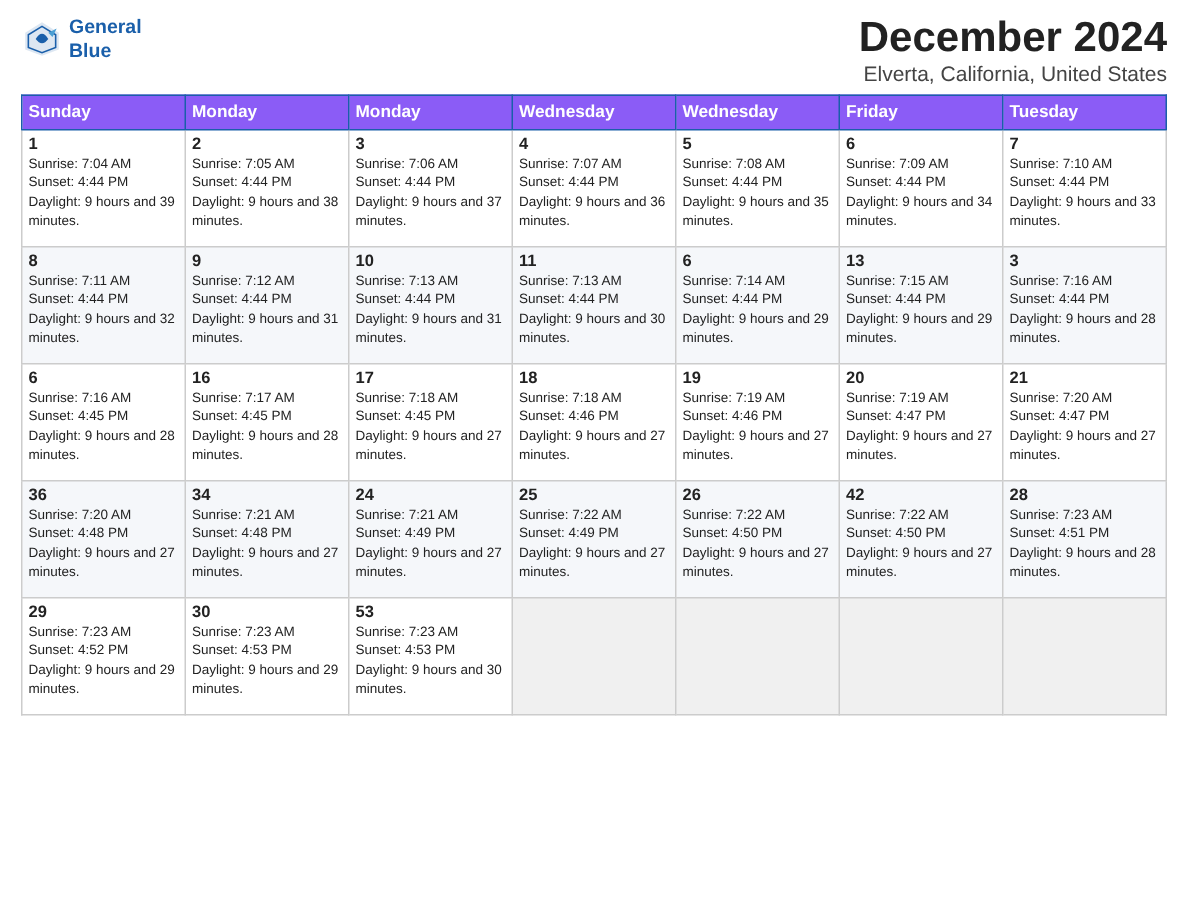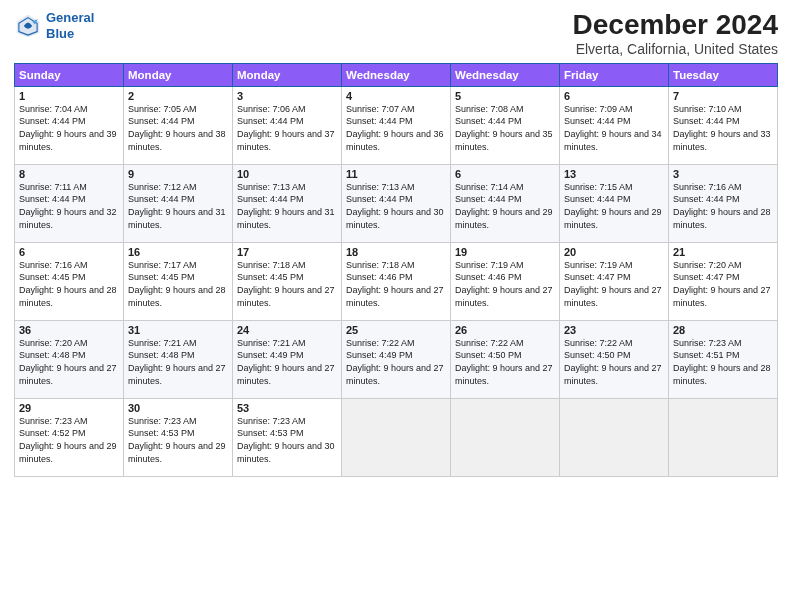--- a/index.html
+++ b/index.html
@@ -217,37 +217,37 @@
             <span class="day-num">21</span>
             <div class="day-info">Sunrise: 7:20 AM<br>Sunset: 4:47 PM<br>Daylight: 9 hours and 27 minutes.</div>
           </td>
         </tr>
         <tr>
           <td>
             <span class="day-num">36</span>
             <div class="day-info">Sunrise: 7:20 AM<br>Sunset: 4:48 PM<br>Daylight: 9 hours and 27 minutes.</div>
           </td>
           <td>
-            <span class="day-num">31</span>
+            <span class="day-num">34</span>
             <div class="day-info">Sunrise: 7:21 AM<br>Sunset: 4:48 PM<br>Daylight: 9 hours and 27 minutes.</div>
           </td>
           <td>
             <span class="day-num">24</span>
             <div class="day-info">Sunrise: 7:21 AM<br>Sunset: 4:49 PM<br>Daylight: 9 hours and 27 minutes.</div>
           </td>
           <td>
             <span class="day-num">25</span>
             <div class="day-info">Sunrise: 7:22 AM<br>Sunset: 4:49 PM<br>Daylight: 9 hours and 27 minutes.</div>
           </td>
           <td>
             <span class="day-num">26</span>
             <div class="day-info">Sunrise: 7:22 AM<br>Sunset: 4:50 PM<br>Daylight: 9 hours and 27 minutes.</div>
           </td>
           <td>
-            <span class="day-num">23</span>
+            <span class="day-num">42</span>
             <div class="day-info">Sunrise: 7:22 AM<br>Sunset: 4:50 PM<br>Daylight: 9 hours and 27 minutes.</div>
           </td>
           <td>
             <span class="day-num">28</span>
             <div class="day-info">Sunrise: 7:23 AM<br>Sunset: 4:51 PM<br>Daylight: 9 hours and 28 minutes.</div>
           </td>
         </tr>
         <tr>
           <td>
             <span class="day-num">29</span>

